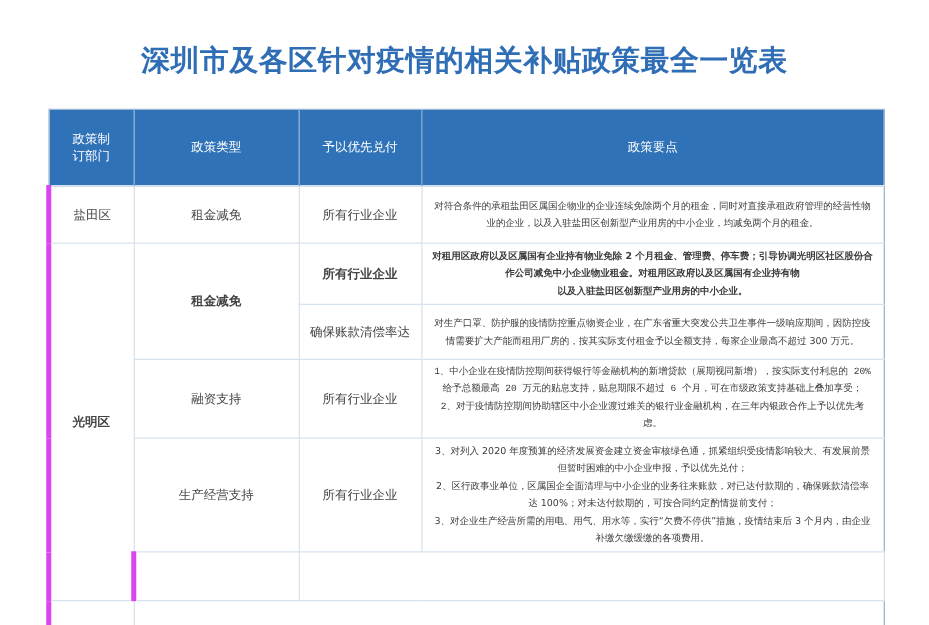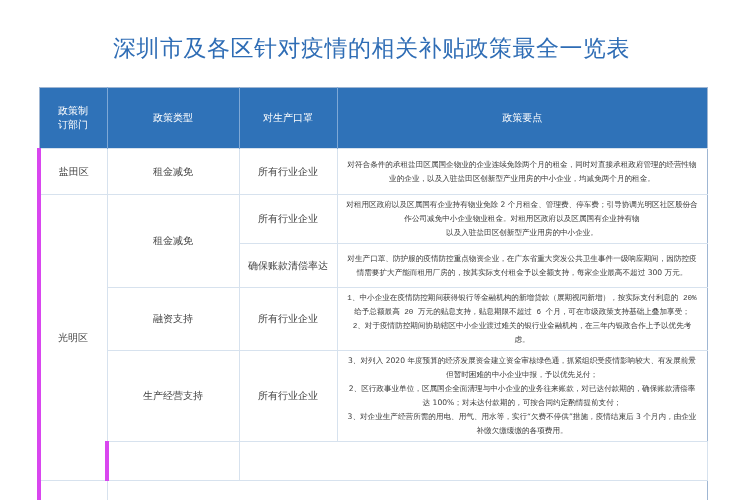--- a/index.html
+++ b/index.html
@@ -2,21 +2,21 @@
 <html><head>
 <meta charset="utf-8">
 <style>
   html, body { margin: 0; padding: 0; }
   body {
     width: 743px; height: 500px; background: #ffffff; position: relative; overflow: hidden;
     font-family: "DejaVu Sans", "Liberation Sans", sans-serif;
   }
   .title {
     position: absolute; left: 0; top: 33px; width: 743px; text-align: center;
-    font-size: 23px; font-weight: normal; color: #2f6db5; letter-spacing: 0.5px;
+    font-size: 23px; font-weight: bold; color: #2f6db5; letter-spacing: 0.5px;
     font-family: "DejaVu Sans", sans-serif;
   }
   table.policy {
     position: absolute; left: 37px; top: 87px; width: 668px;
     border-collapse: collapse; table-layout: fixed;
     border: 1px solid #9fb6d3;
   }
   table.policy th {
     background: #2f72b8; color: #ffffff; font-weight: normal; font-size: 10px;
     height: 28px; border-right: 1px solid #7ea8d6; padding: 16px;
@@ -25,21 +25,21 @@
   table.policy td {
     border: 1px solid #d7e2ee; font-size: 10px; color: #444; padding: 0;
     text-align: center; vertical-align: middle;
   }
   table.policy td.dept { border-left: 4px solid #d946ef; }
   table.policy td.points {
     text-align: center; padding: 3px 8px 3px 8px; font-size: 7.6px; line-height: 14px; color: #3b3b3b;
   }
   table.policy td.points .line { display: block; }
   tr.r1 td { height: 39px; }
-  tr.r2a td { height: 41px; }
+  tr.r2a td { height: 41px; font-weight: bold; }
   tr.r2b td { height: 37px; }
   tr.r3 td { height: 55px; font-family: Liberation Mono, monospace; }
   tr.r4 td { height: 82px; }
   tr.empty td { height: 38px; }
 </style>
 </head>
 <body>
 
 <div class="title">深圳市及各区针对疫情的相关补贴政策最全一览表</div>
 
@@ -47,21 +47,21 @@
   <colgroup>
     <col style="width:68px">
     <col style="width:132px">
     <col style="width:98px">
     <col style="width:370px">
   </colgroup>
   <thead>
     <tr>
       <th>政策制订部门</th>
       <th>政策类型</th>
-      <th>对生产口罩</th>
+      <th>予以优先兑付</th>
       <th>政策要点</th>
     </tr>
   </thead>
   <tbody>
     <tr class="r1">
       <td class="dept">盐田区</td>
       <td>租金减免</td>
       <td>所有行业企业</td>
       <td class="points">
         <span class="line">对符合条件的承租盐田区属国企物业的企业连续免除两个月的租金，同时对直接承租政府管理的经营性物业的企业，以及入驻盐田区创新型产业用房的中小企业，均减免两个月的租金。</span>

